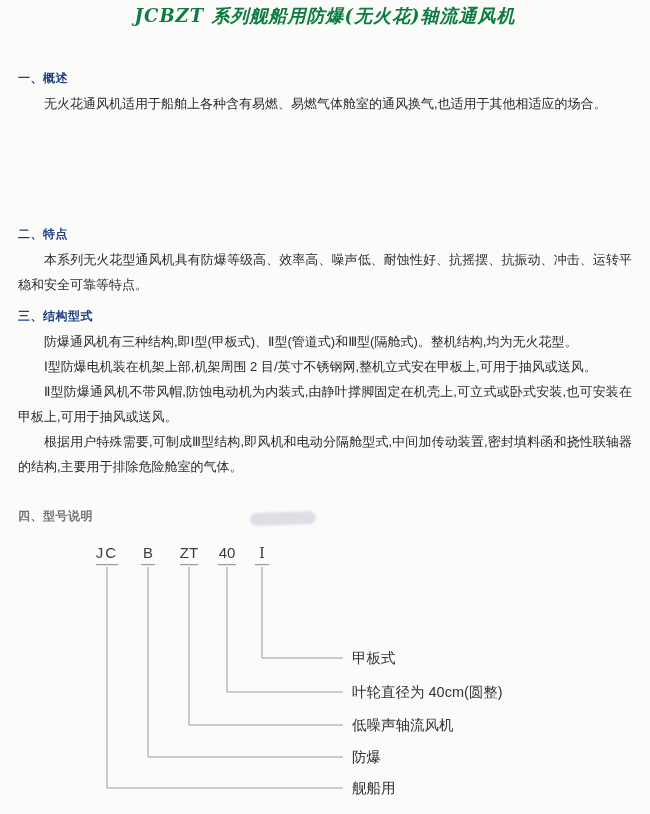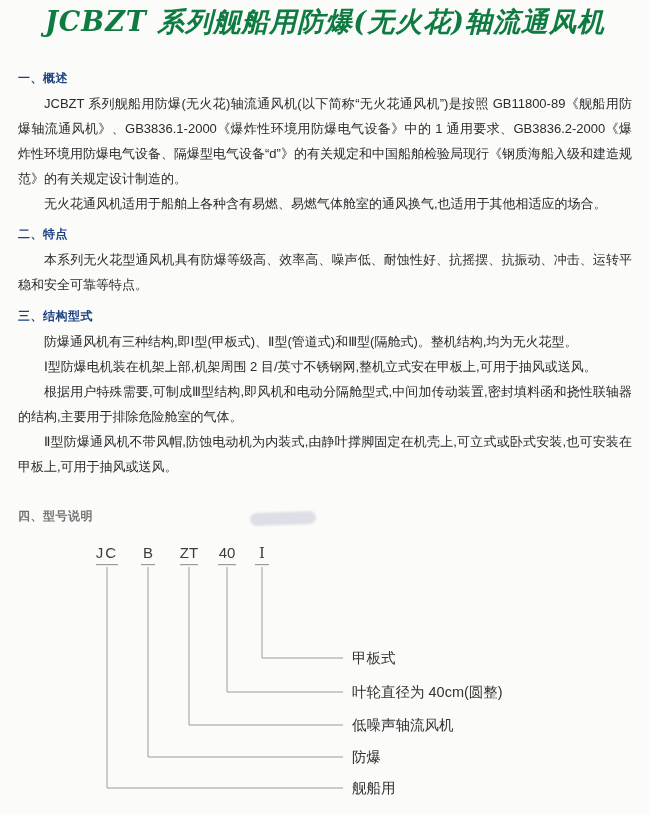--- a/index.html
+++ b/index.html
@@ -12,21 +12,21 @@
     background: #fbfbfa;
     font-family: "Liberation Sans", sans-serif;
     color: #2b2b2b;
     overflow: hidden;
   }
   .title {
     position: absolute; left: 0; right: 0; top: 4px;
     text-align: center;
     font-family: "DejaVu Serif", serif;
     font-style: italic; font-weight: bold;
-    font-size: 27px; letter-spacing: 1px;
+    font-size: 18px; letter-spacing: 1px;
     color: #0e7b41;
   }
   .sec { position: absolute; left: 18px; right: 18px; overflow: hidden; }
   .sec-overview   { top: 70px;  height: 156px; }
   .sec-features   { top: 226px; height: 78px;  }
   .sec-structure  { top: 300px; height: 204px; margin-top: 8px; }
   .sec-model      { top: 508px; height: 306px; }
   h2.sec-heading {
     margin: 0 0 4px 0;
     font-size: 12px; font-weight: bold;
@@ -65,35 +65,34 @@
 </style>
 </head>
 <body>
 
 <div class="page">
 
   <div class="title">JCBZT 系列舰船用防爆(无火花)轴流通风机</div>
 
   <div class="sec sec-overview">
     <h2 class="sec-heading">一、概述</h2>
-    <p class="body-par">JCBZT 系列舰船用防爆(无火花)轴流通风机(以下简称“无火花通风机”)是按照 GB11800-89《舰船用防爆轴流通风机》、GB3836.1-2000《爆炸性环境用防爆电气设备》中的 1 通用要求、GB3836.2-2000《爆炸性环境用防爆电气设备、隔爆型电气设备“d”》的有关规定和中国船舶检验局现行《钢质海船入级和建造规范》的有关规定设计制造的。</p>
     <p class="body-par">无火花通风机适用于船舶上各种含有易燃、易燃气体舱室的通风换气,也适用于其他相适应的场合。</p>
   </div>
 
   <div class="sec sec-features">
     <h2 class="sec-heading">二、特点</h2>
     <p class="body-par">本系列无火花型通风机具有防爆等级高、效率高、噪声低、耐蚀性好、抗摇摆、抗振动、冲击、运转平稳和安全可靠等特点。</p>
   </div>
 
   <div class="sec sec-structure">
     <h2 class="sec-heading">三、结构型式</h2>
     <p class="body-par">防爆通风机有三种结构,即Ⅰ型(甲板式)、Ⅱ型(管道式)和Ⅲ型(隔舱式)。整机结构,均为无火花型。</p>
     <p class="body-par">Ⅰ型防爆电机装在机架上部,机架周围 2 目/英寸不锈钢网,整机立式安在甲板上,可用于抽风或送风。</p>
+    <p class="body-par">Ⅱ型防爆通风机不带风帽,防蚀电动机为内装式,由静叶撑脚固定在机壳上,可立式或卧式安装,也可安装在甲板上,可用于抽风或送风。</p>
     <p class="body-par">根据用户特殊需要,可制成Ⅲ型结构,即风机和电动分隔舱型式,中间加传动装置,密封填料函和挠性联轴器的结构,主要用于排除危险舱室的气体。</p>
-    <p class="body-par">Ⅱ型防爆通风机不带风帽,防蚀电动机为内装式,由静叶撑脚固定在机壳上,可立式或卧式安装,也可安装在甲板上,可用于抽风或送风。</p>
   </div>
 
   <div class="smudge"></div>
 
   <div class="sec sec-model">
     <h2 class="sec-heading">四、型号说明</h2>
 
     <div class="diagram-wrap">
       <svg width="614" height="264" viewBox="0 0 614 264" xmlns="http://www.w3.org/2000/svg">
 

